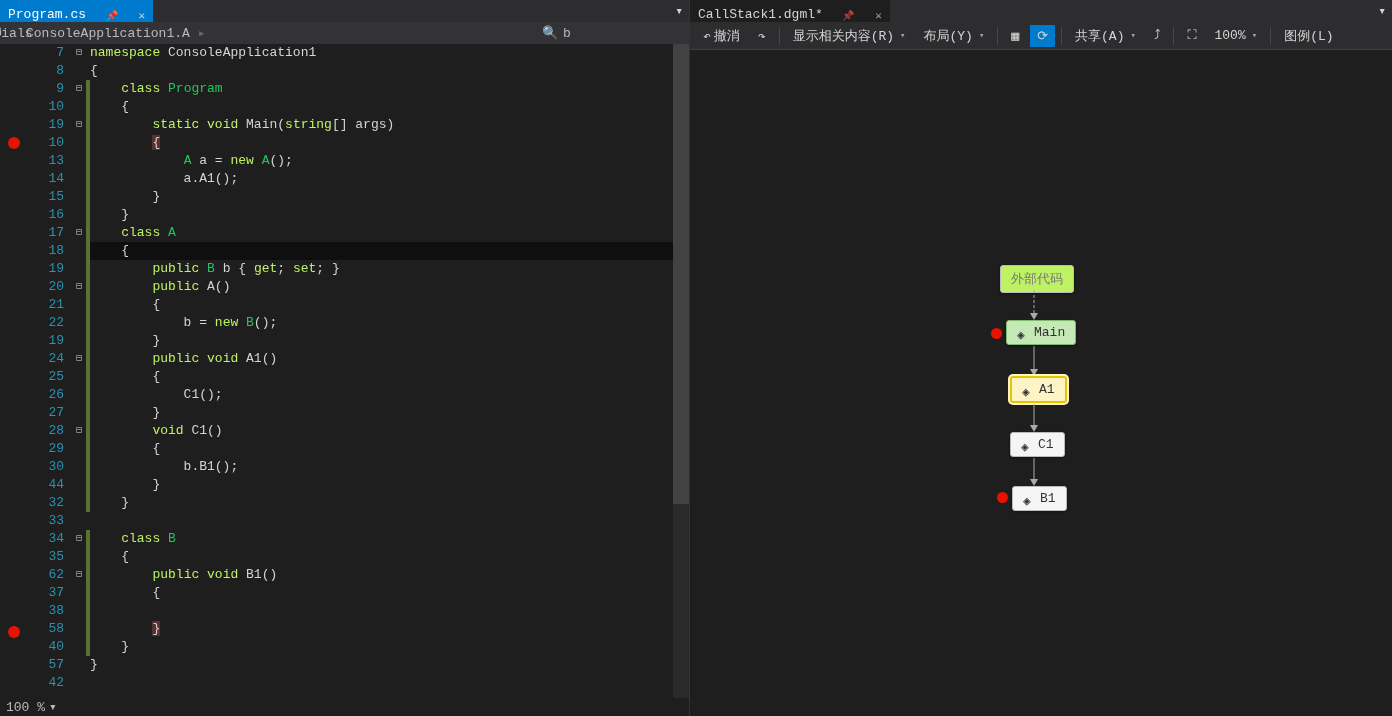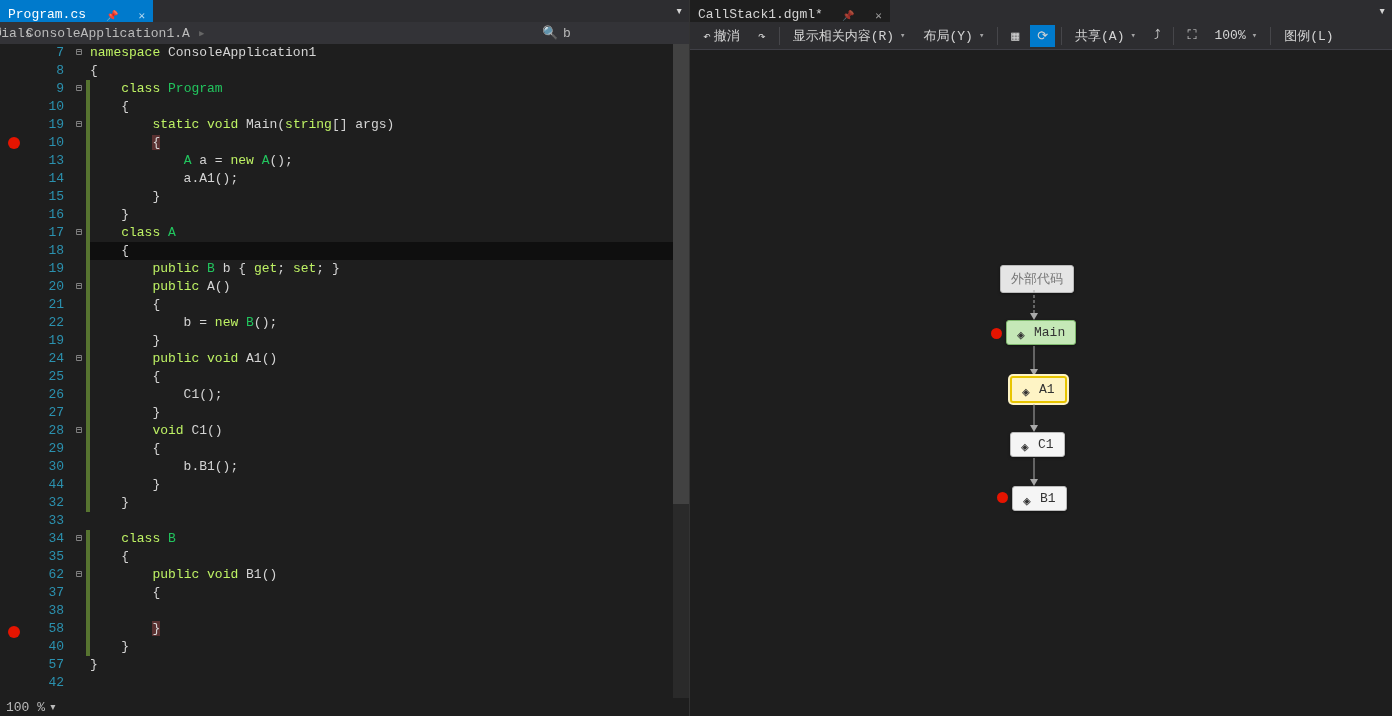--- a/index.html
+++ b/index.html
@@ -36,21 +36,21 @@
 .scrollbar{position:absolute;right:0;top:0;width:16px;height:100%;background:#2a2a2a}
 .thumb{position:absolute;right:0;width:16px;background:#424242}
 .statusbar{height:18px;background:#1e1e1e;color:#bbb;font-size:11px;display:flex;align-items:center;padding:0 6px;gap:4px}
 .toolbar{display:flex;align-items:center;background:#2d2d30;height:28px;padding:0 6px;gap:4px;border-bottom:1px solid #3f3f46;font-family:'Segoe UI',sans-serif;font-size:12px;color:#d4d4d4}
 .toolbar .btn{display:flex;align-items:center;gap:3px;padding:2px 6px;cursor:pointer;border:1px solid transparent}
 .toolbar .btn.toggled{background:#007acc;border-color:#007acc}
 .toolbar .vsep{width:1px;height:18px;background:#46464a;margin:0 2px}
 .toolbar .dd::after{content:"▾";font-size:9px;margin-left:3px;opacity:.7}
 .graph{flex:1;background:#1e1e1e;position:relative}
 .node{position:absolute;background:#f5f5f5;border:1px solid #bbb;border-radius:3px;padding:4px 10px;font-family:'Segoe UI',sans-serif;font-size:12px;color:#333;display:flex;align-items:center;gap:5px;box-shadow:0 1px 3px rgba(0,0,0,.4)}
-.node.ext{background:#e5e5e5;color:#777}
+.node.ext{background:#bef264;color:#777}
 .node.main{background:#c5e8b7;border-color:#7fb96e}
 .node.cur{background:#fef4c5;border:2px solid #e8c500;box-shadow:0 0 0 2px #fef4c5}
 .node .nico{width:12px;height:12px;display:inline-block}
 .reddot{width:11px;height:11px;background:#e51400;border-radius:50%;position:absolute}
 svg.edge{position:absolute;overflow:visible;pointer-events:none}
 </style>
 </head>
 <body>
 
 <div class="pane left">

